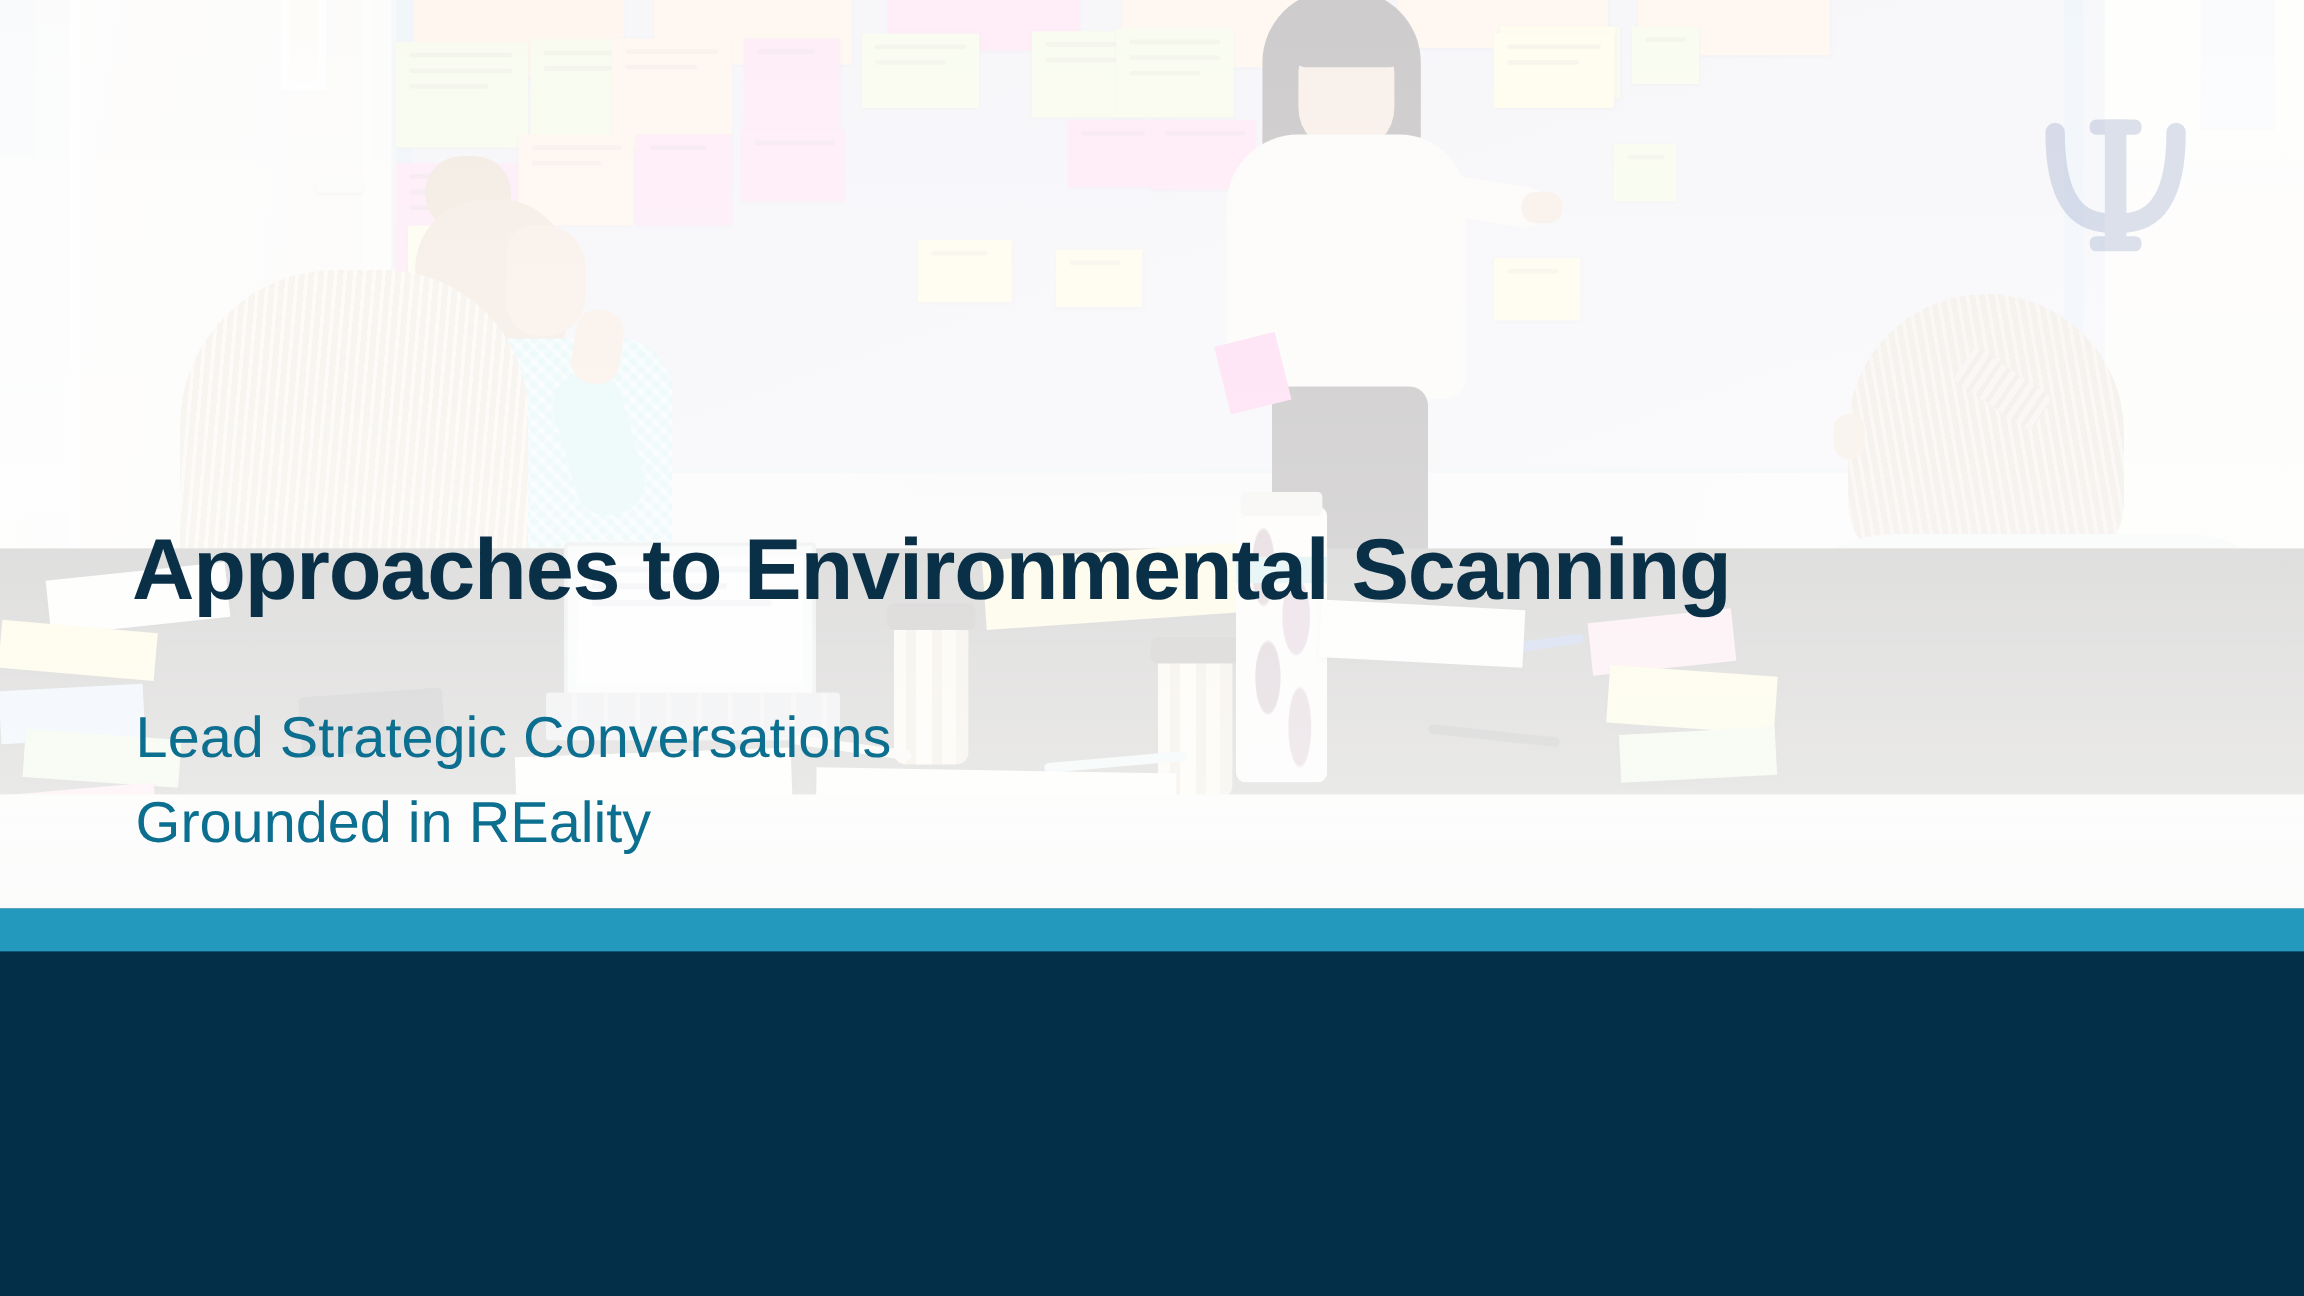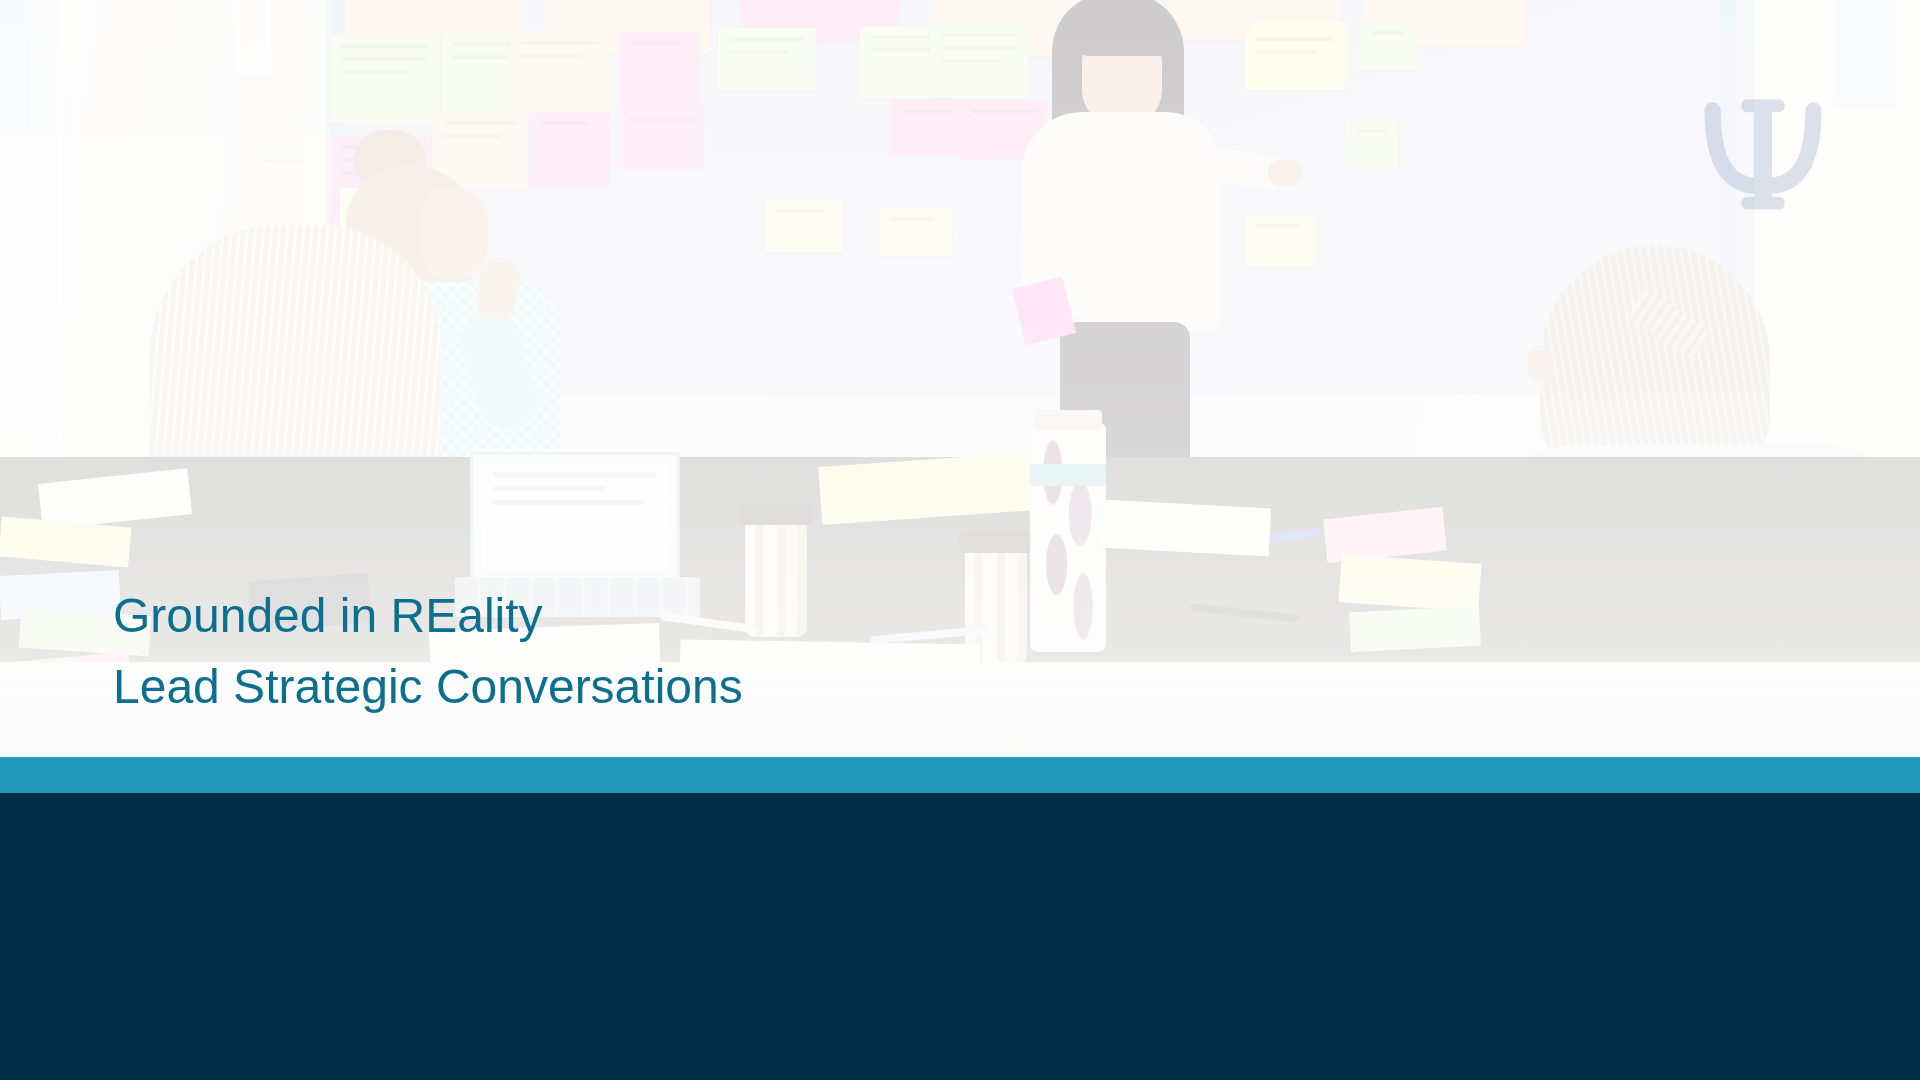--- a/index.html
+++ b/index.html
@@ -333,22 +333,23 @@
       <g fill="none" stroke="#8d9ec4" stroke-width="9" stroke-linecap="round">
         <path d="M22 28 C22 62, 34 70, 48 70"></path>
         <path d="M78 28 C78 62, 66 70, 52 70"></path>
       </g>
       <rect x="45" y="22" width="10" height="60" fill="#8d9ec4"></rect>
       <rect x="38" y="22" width="24" height="7" rx="3" fill="#8d9ec4"></rect>
       <rect x="38" y="76" width="24" height="7" rx="3" fill="#8d9ec4"></rect>
     </svg>
   </div>
 
+  <h1 class="title" style="color: rgb(10, 48, 72);">Approaches to Environmental Scanning</h1>
 
   <div class="subtitle" style="color: rgb(13, 111, 144);">
+    <div>Lead Strategic Conversations</div>
     <div>Grounded in REality</div>
-    <div>Lead Strategic Conversations</div>
   </div>
 
   <div class="bar-teal" style="background: rgb(35, 153, 189);"></div>
   <div class="bar-navy" style="background: rgb(4, 47, 73);"></div>
 
 </div>
 
 </body></html>

